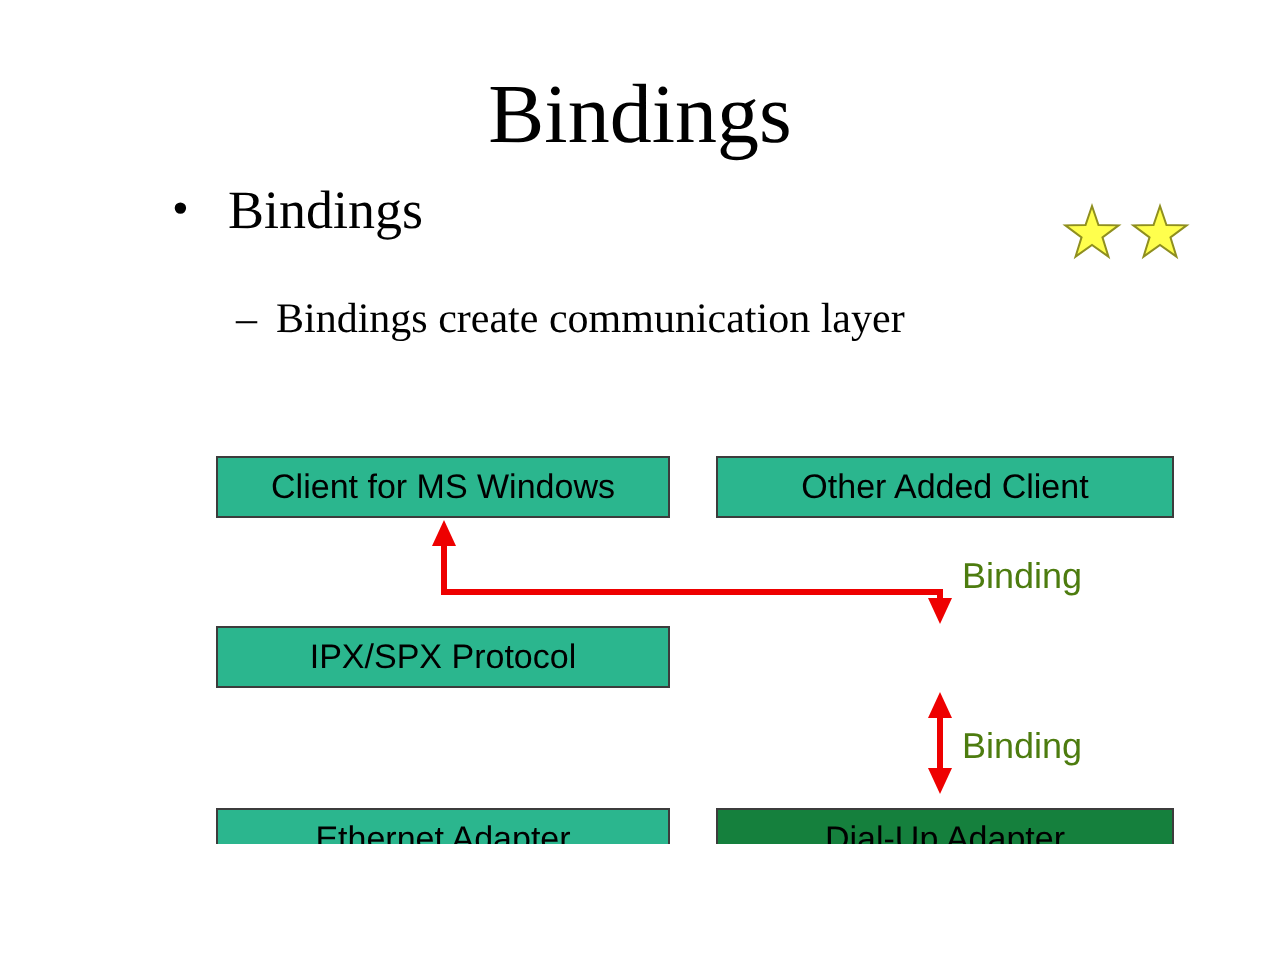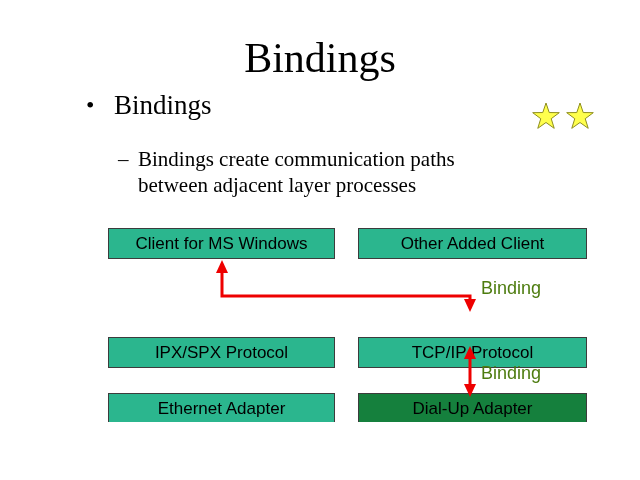--- a/index.html
+++ b/index.html
@@ -51,22 +51,22 @@
     display: flex;
     align-items: center;
     justify-content: center;
     font-family: "Liberation Sans", sans-serif;
     font-size: 17px;
     color: #000000;
   }
   .col-left  { left: 108px; width: 227px; }
   .col-right { left: 358px; width: 229px; text-align: center; }
   .row-1 { top: 228px; }
-  .row-2 { top: 313px; margin-top: 24px; }
-  .row-3 { top: 393px; }
+  .row-2 { top: 313px; }
+  .row-3 { top: 404px; }
   .binding-label {
     position: absolute;
     font-family: "Liberation Sans", sans-serif;
     font-size: 18px;
     color: #4d7c0f;
   }
   #binding-label-1 { left: 481px; top: 278px; }
   #binding-label-2 { left: 481px; top: 363px; }
   .arrow-overlay {
     position: absolute;
@@ -89,36 +89,32 @@
   <div class="stars">
     <svg width="72" height="36" viewBox="0 0 72 36">
       <polygon points="15,2 18.23,11.55 28.31,11.67 20.23,17.70 23.23,27.33 15,21.5 6.77,27.33 9.77,17.70 1.69,11.67 11.77,11.55" fill="#FFFF4D" stroke="#8F8F1F" stroke-width="1"></polygon>
       <polygon points="49,2 52.23,11.55 62.31,11.67 54.23,17.70 57.23,27.33 49,21.5 40.77,27.33 43.77,17.70 35.69,11.67 45.77,11.55" fill="#FFFF4D" stroke="#8F8F1F" stroke-width="1"></polygon>
     </svg>
   </div>
 
   <div class="sub-bullet-row">
     <div class="sub-bullet-marker">–</div>
     <div>
-      <div>Bindings create communication paths</div>
-      <div>between adjacent layer processes</div>
+      <div>Bindings create communication layer</div>
     </div>
   </div>
 
   <div class="box col-left row-1" style="background:#2BB68E">
     <span>Client for MS Windows</span>
   </div>
   <div class="box col-right row-1" style="background:#2BB68E">
     <span>Other Added Client</span>
   </div>
   <div class="box col-left row-2" style="background:#2BB68E">
     <span>IPX/SPX Protocol</span>
-  </div>
-  <div class="box col-right row-2" style="background:#2BB68E">
-    <span>TCP/IP Protocol</span>
   </div>
   <div class="box col-left row-3" style="background:#2BB68E">
     <span>Ethernet Adapter</span>
   </div>
   <div class="box col-right row-3" style="background:#15803d">
     <span>Dial-Up Adapter</span>
   </div>
 
   <svg class="arrow-overlay" width="640" height="480" viewBox="0 0 640 480">
 

